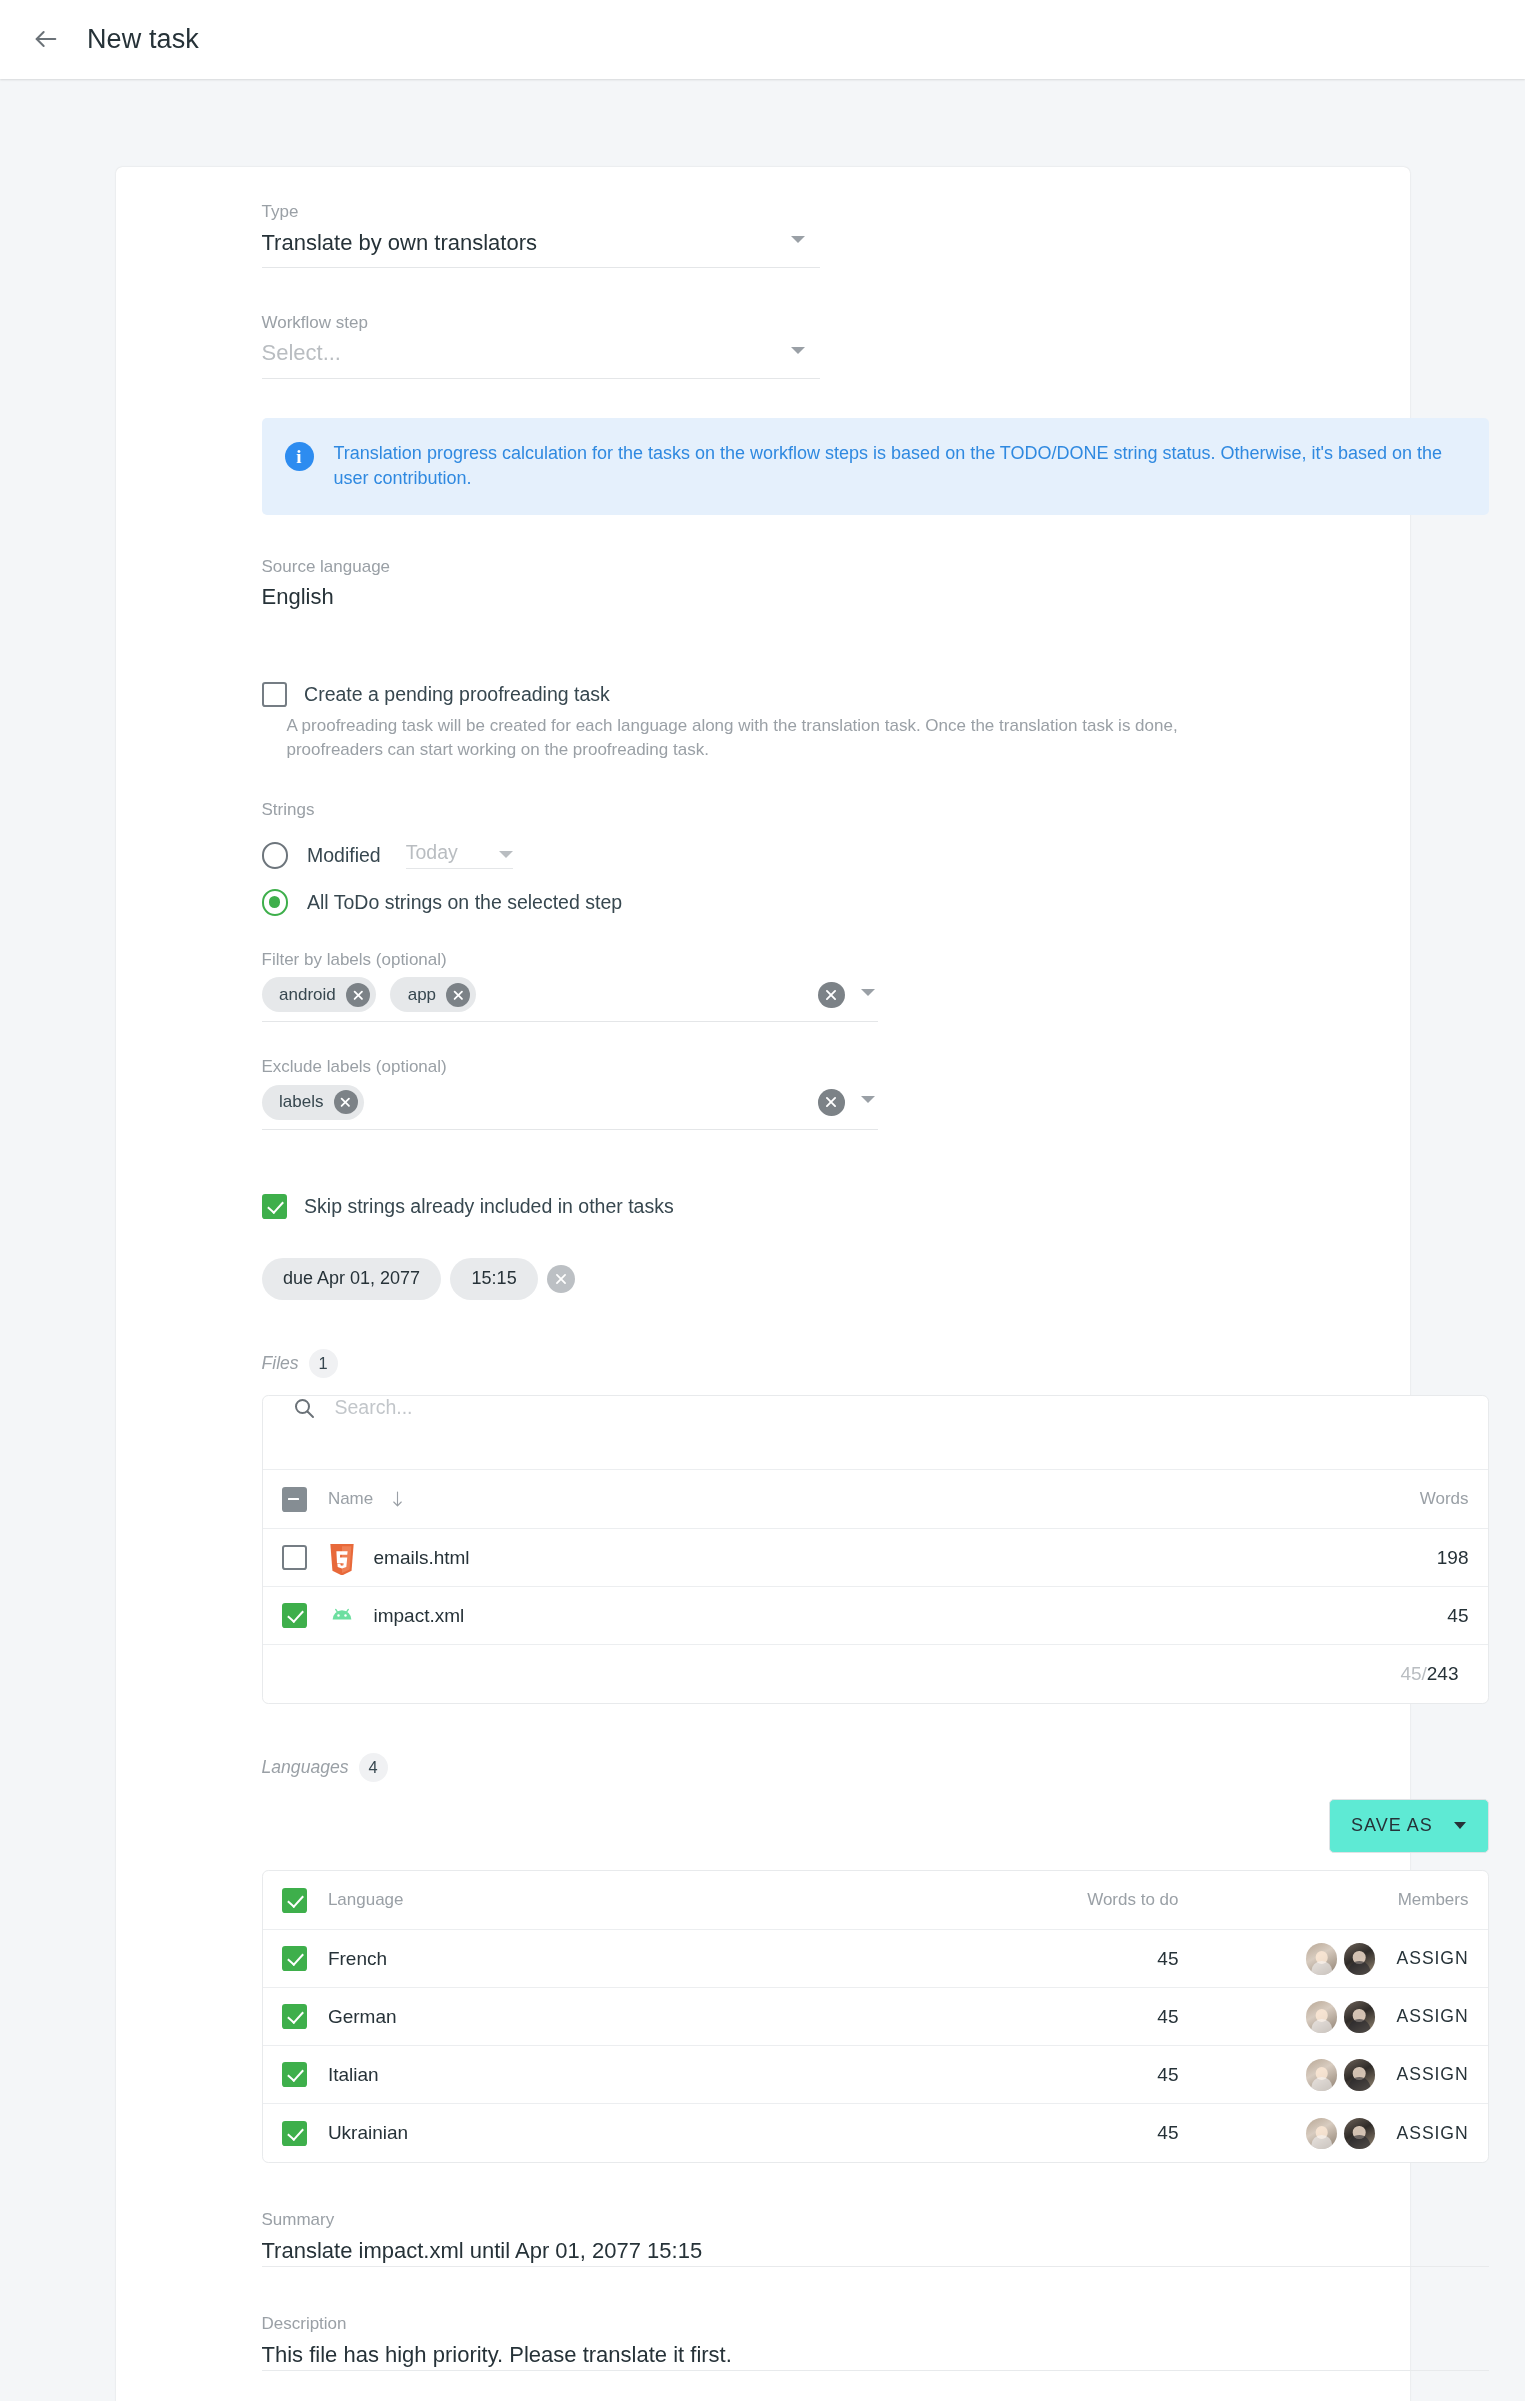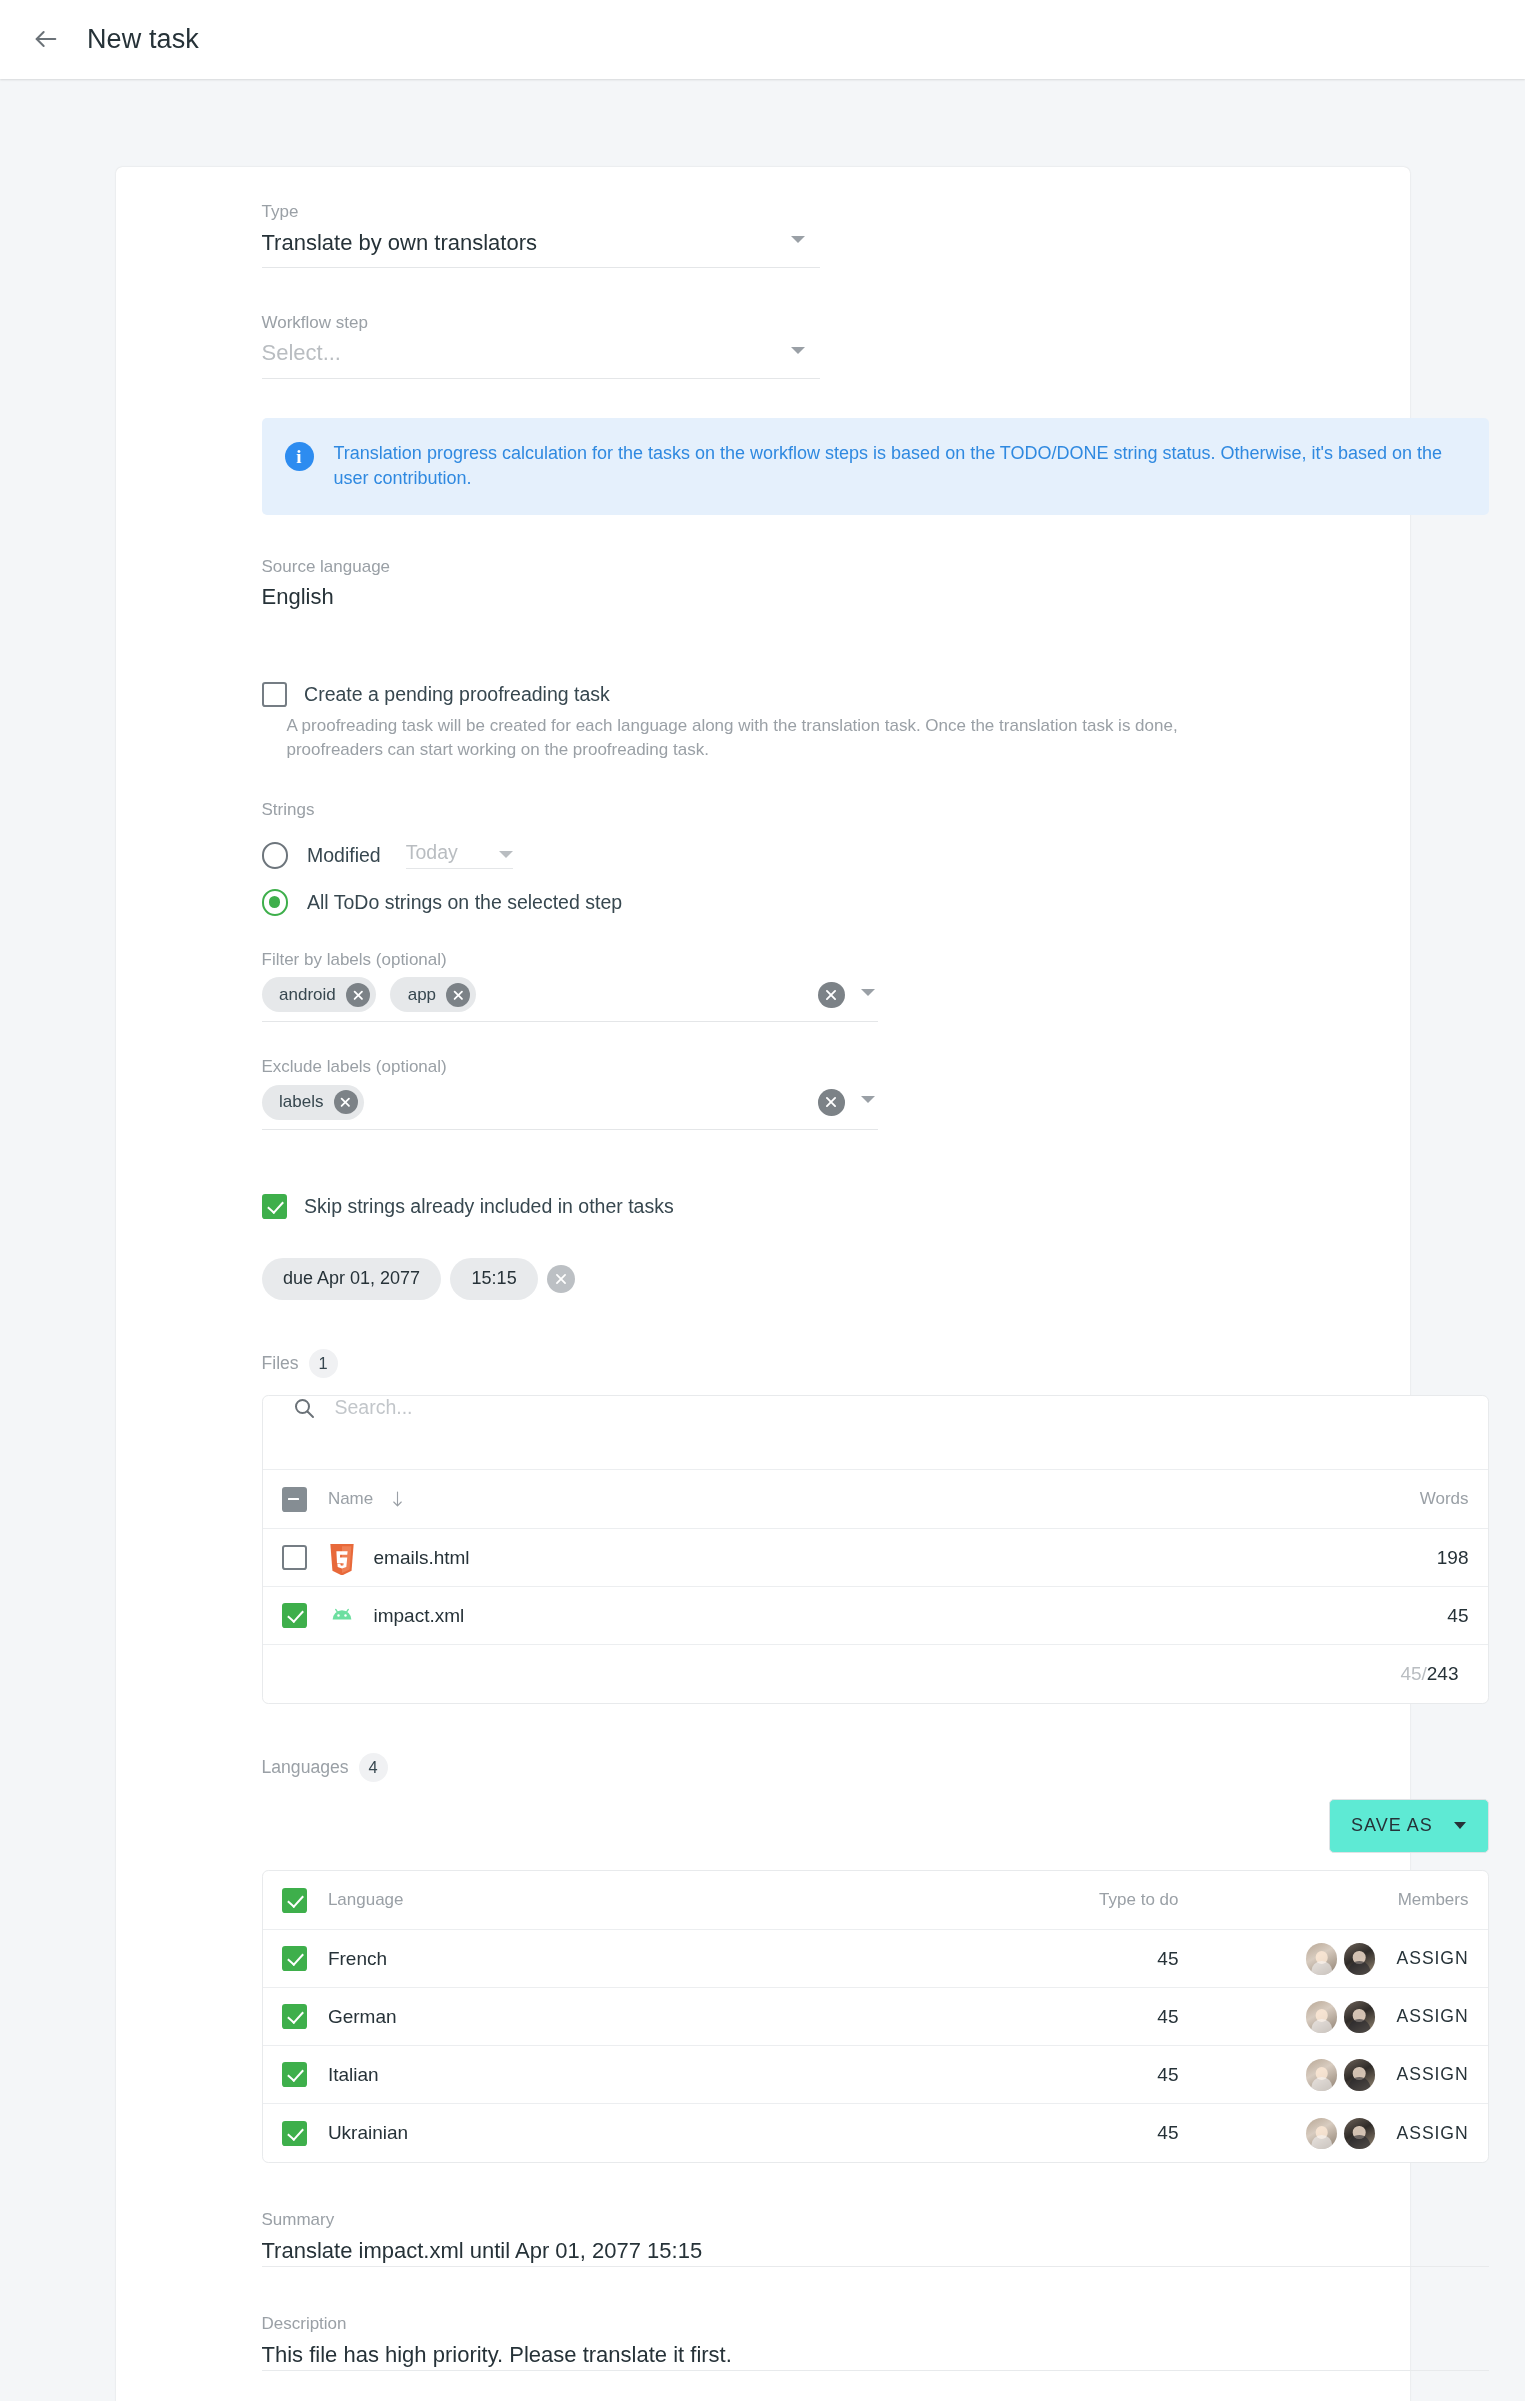--- a/index.html
+++ b/index.html
@@ -292,20 +292,21 @@
 
   
   .sec-head {
     display: flex;
     align-items: center;
     margin-top: 49px;
   }
   .sec-head .lbl {
     font-size: 17.6px;
     color: #9aa0a6;
+    font-style: italic;
   }
   .badge {
     margin-left: 10px;
     min-width: 29px;
     height: 29px;
     border-radius: 14.5px;
     background: #f0f1f3;
     color: #37474f;
     font-size: 16.4px;
     display: inline-flex;
@@ -674,21 +675,21 @@
       <span class="caret"></span>
     </div>
   </div>
 
   <div class="tbl">
     <div class="trow head">
       <div class="col-name">
         <div class="cb checked"></div>
         <span class="th">Language</span>
       </div>
-      <div class="th w-wtd">Type to do</div>
+      <div class="th w-wtd">Words to do</div>
       <div class="th w-members">Members</div>
     </div>
 
     <div class="trow">
       <div class="col-name">
         <div class="cb checked"></div>
         <span class="td">French</span>
       </div>
       <div class="td w-wtd">45</div>
       <div class="w-members">

